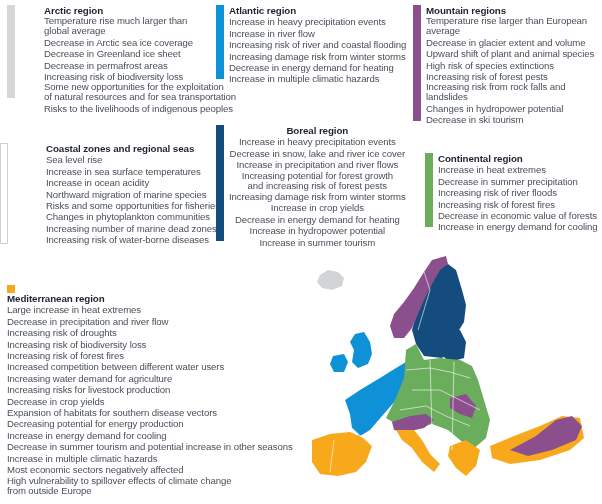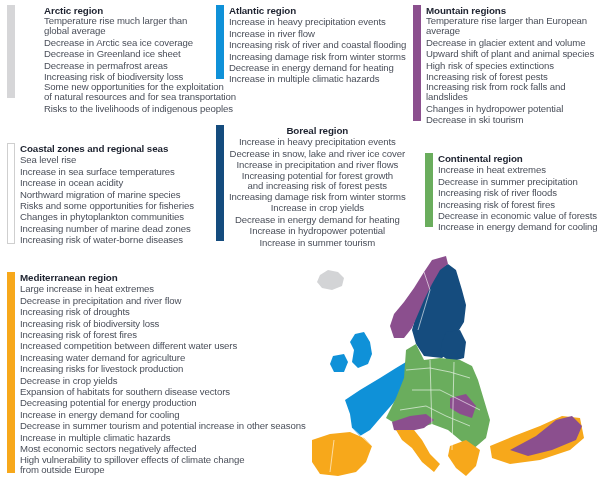--- a/index.html
+++ b/index.html
@@ -63,21 +63,21 @@
     <div class="item">Upward shift of plant and animal species</div>
     <div class="item">High risk of species extinctions</div>
     <div class="item">Increasing risk of forest pests</div>
     <div class="item" style="line-height:9px">Increasing risk from rock falls and</div>
     <div class="item">landslides</div>
     <div class="item">Changes in hydropower potential</div>
     <div class="item">Decrease in ski tourism</div>
   </div>
 </div>
 
-<div class="region" style="left:7px; top:143px;">
+<div class="region" style="left:0; top:143px;gap:33px;">
   <div class="bar outline" style="height:99px;"></div>
   <div class="content">
     <div class="title">Coastal zones and regional seas</div>
     <div class="item">Sea level rise</div>
     <div class="item">Increase in sea surface temperatures</div>
     <div class="item">Increase in ocean acidity</div>
     <div class="item">Northward migration of marine species</div>
     <div class="item">Risks and some opportunities for fisheries</div>
     <div class="item">Changes in phytoplankton communities</div>
     <div class="item">Increasing number of marine dead zones</div>
@@ -108,21 +108,21 @@
     <div class="title">Continental region</div>
     <div class="item">Increase in heat extremes</div>
     <div class="item">Decrease in summer precipitation</div>
     <div class="item">Increasing risk of river floods</div>
     <div class="item">Increasing risk of forest fires</div>
     <div class="item">Decrease in economic value of forests</div>
     <div class="item">Increase in energy demand for cooling</div>
   </div>
 </div>
 
-<div class="region" style="left:7px; top:272px;">
+<div class="region" style="left:7px; top:285px;flex-direction:column;">
   <div class="bar" style="background:#f7a81b; height:201px;"></div>
   <div class="content">
     <div class="title">Mediterranean region</div>
     <div class="item">Large increase in heat extremes</div>
     <div class="item">Decrease in precipitation and river flow</div>
     <div class="item">Increasing risk of droughts</div>
     <div class="item">Increasing risk of biodiversity loss</div>
     <div class="item">Increasing risk of forest fires</div>
     <div class="item">Increased competition between different water users</div>
     <div class="item">Increasing water demand for agriculture</div>

